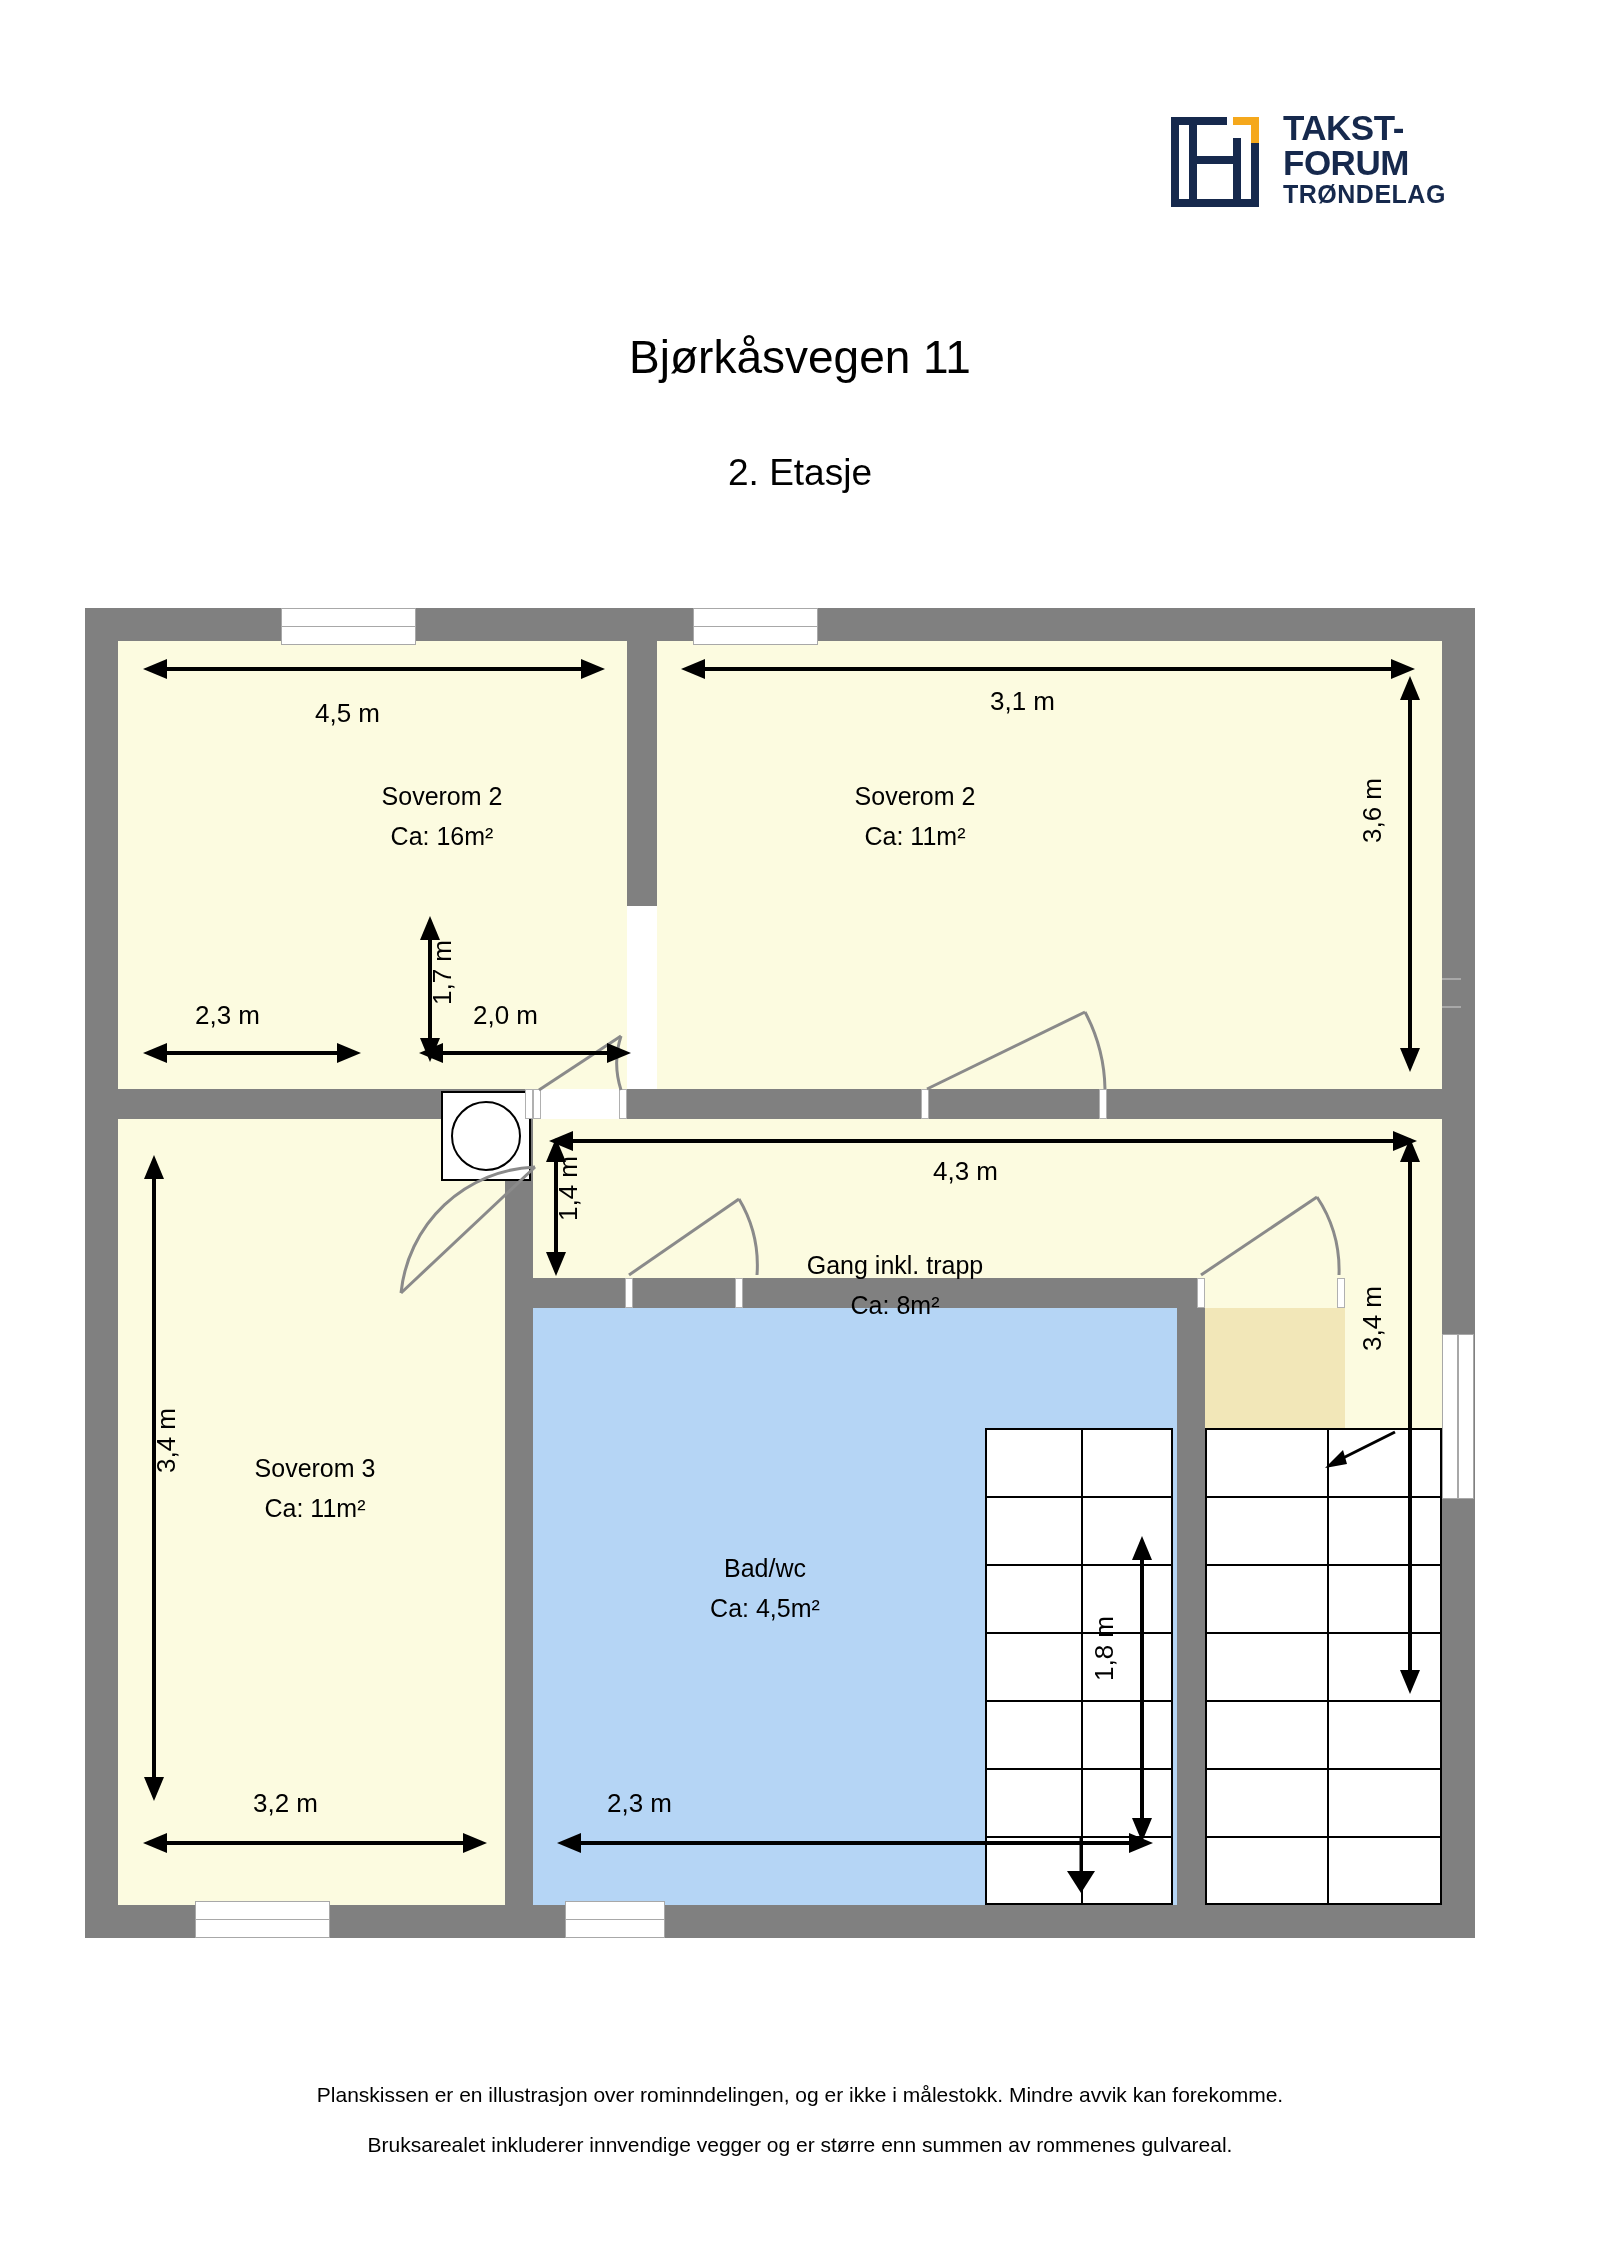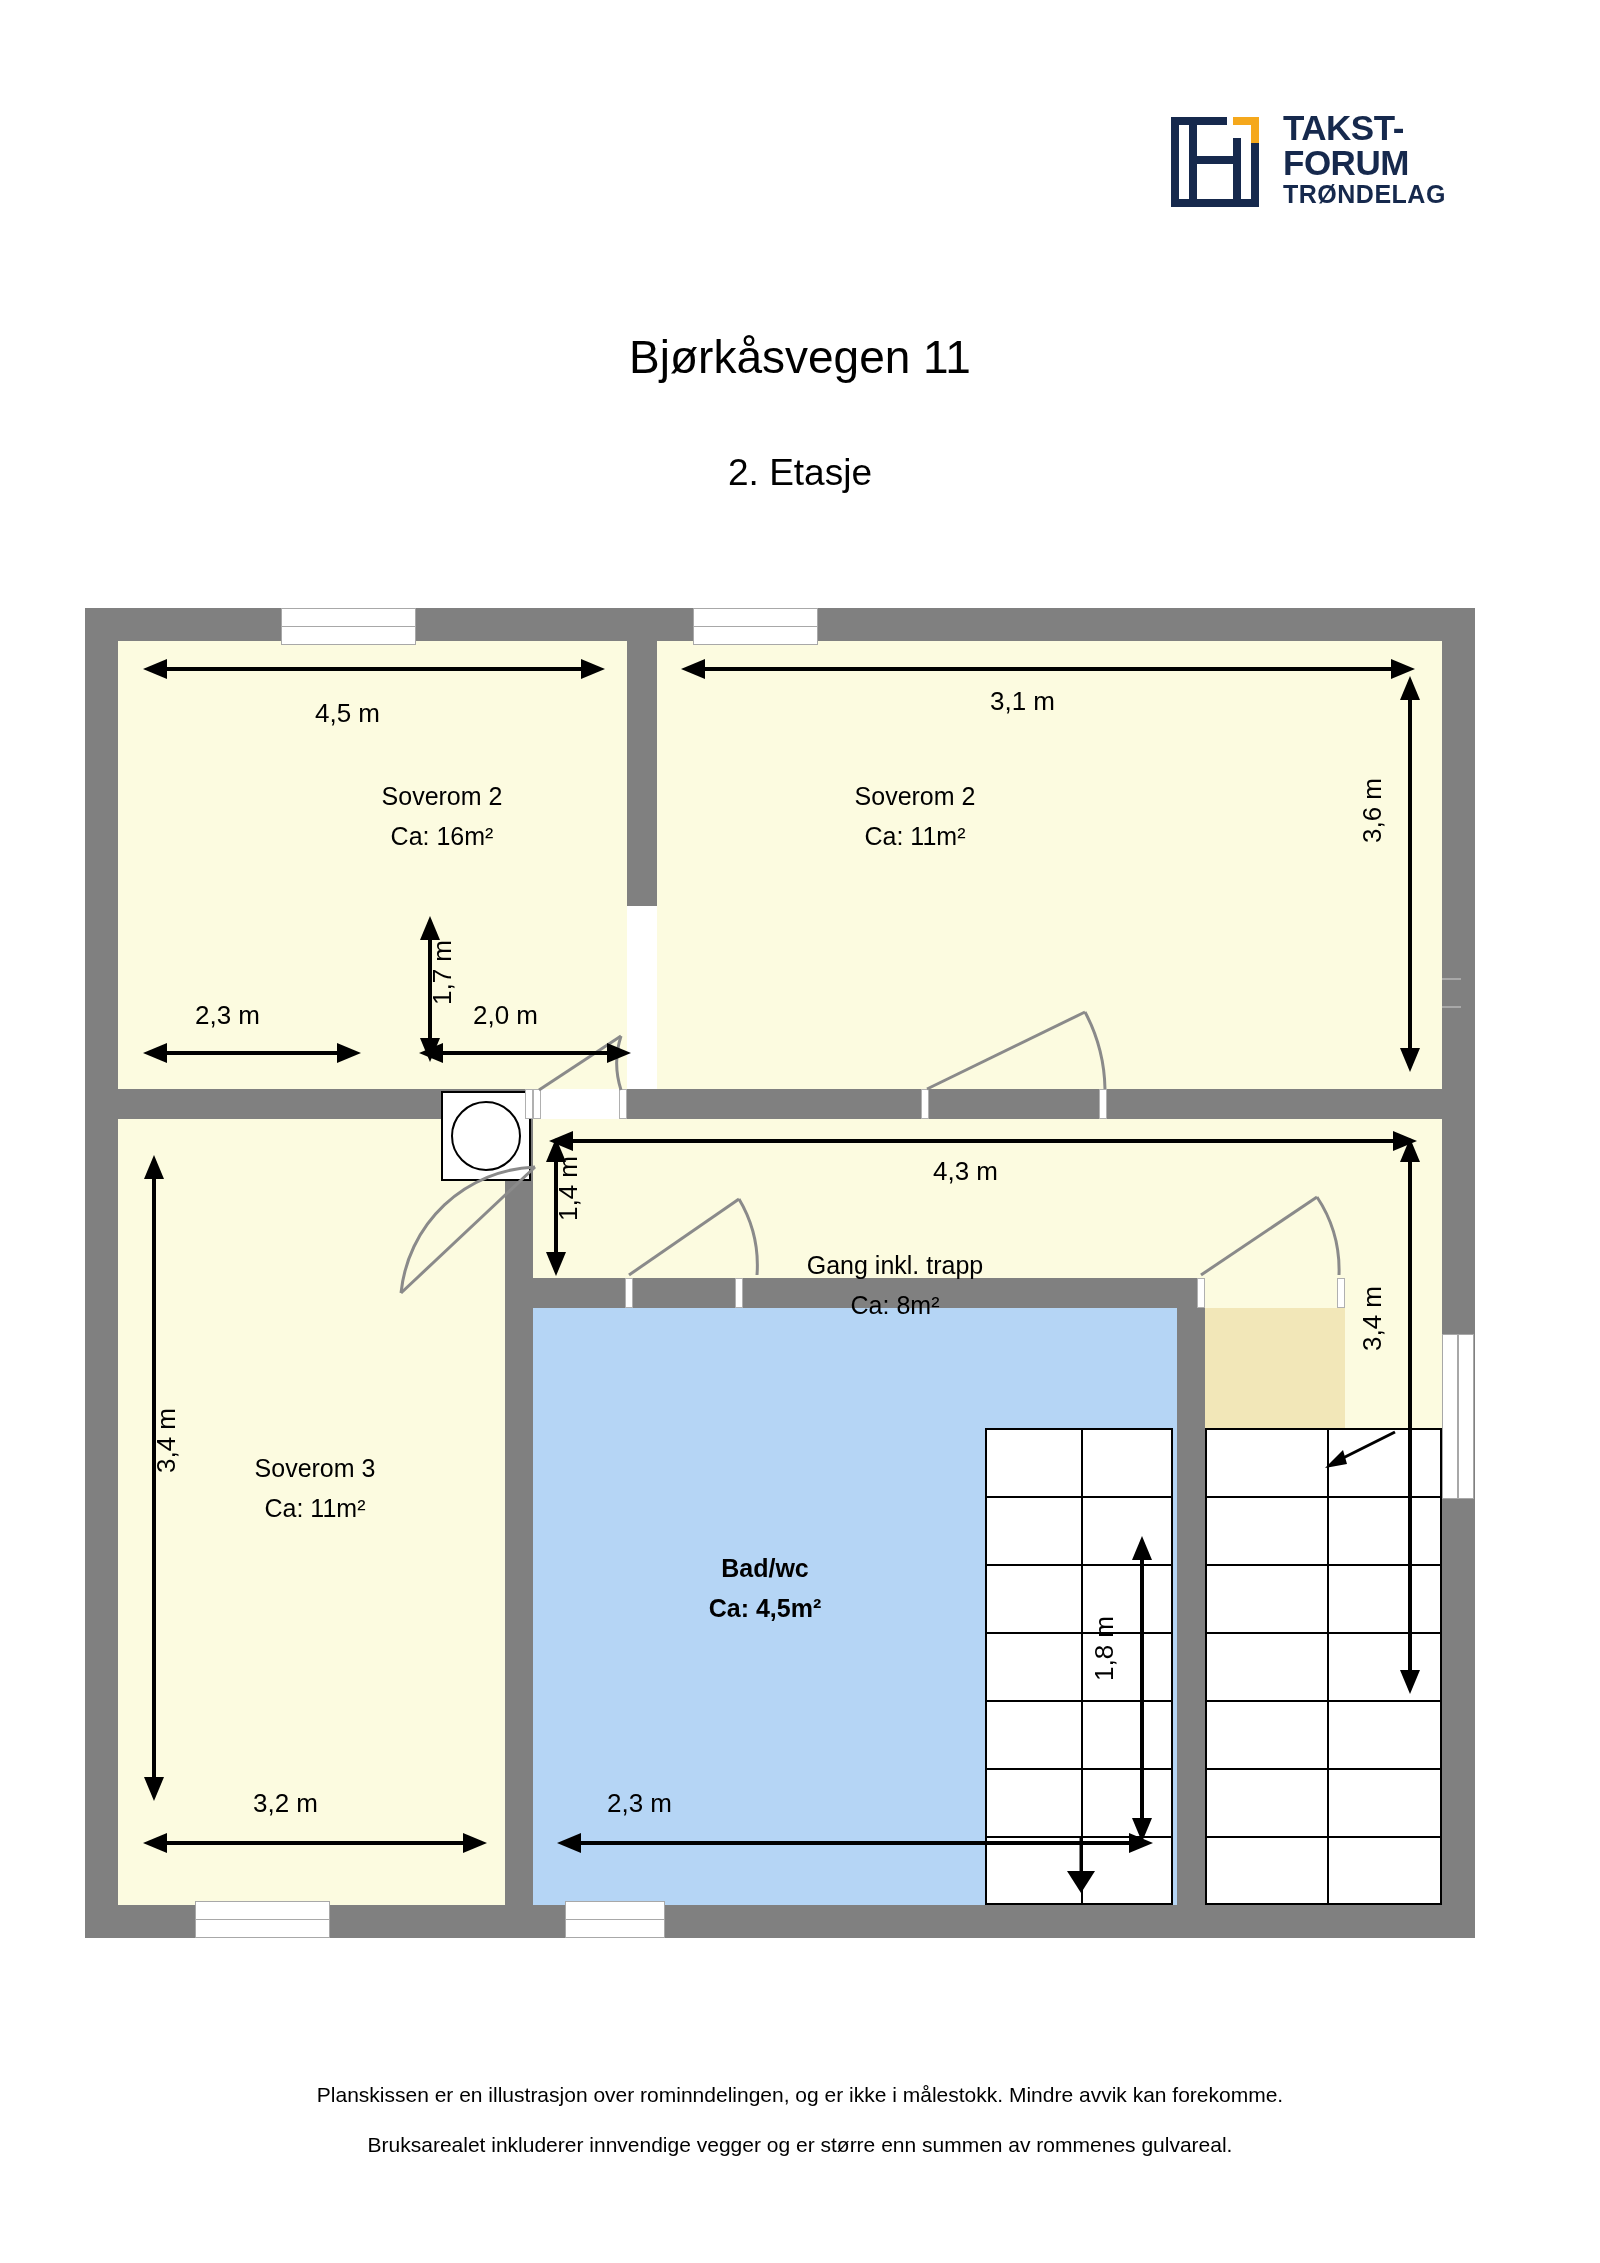--- a/index.html
+++ b/index.html
@@ -343,21 +343,21 @@
   <div class="rlabel" style="left:50px;top:840px;width:360px;">
     <div>Soverom 3</div>
     <div>Ca: 11m²</div>
   </div>
 
   <div class="rlabel" style="left:560px;top:598px;width:500px;margin-top:39px;">
     <div>Gang inkl. trapp</div>
     <div>Ca: 8m²</div>
   </div>
 
-  <div class="rlabel" style="left:470px;top:940px;width:420px;font-weight:bold;">
+  <div class="rlabel" style="left:470px;top:940px;width:420px;">
     <div>Bad/wc</div>
     <div>Ca: 4,5m²</div>
   </div>
 
 </div>
 
 <div id="footer">
   <div>Planskissen er en illustrasjon over rominndelingen, og er ikke i målestokk. Mindre avvik kan forekomme.</div>
   <div>Bruksarealet inkluderer innvendige vegger og er større enn summen av rommenes gulvareal.</div>
 </div>

